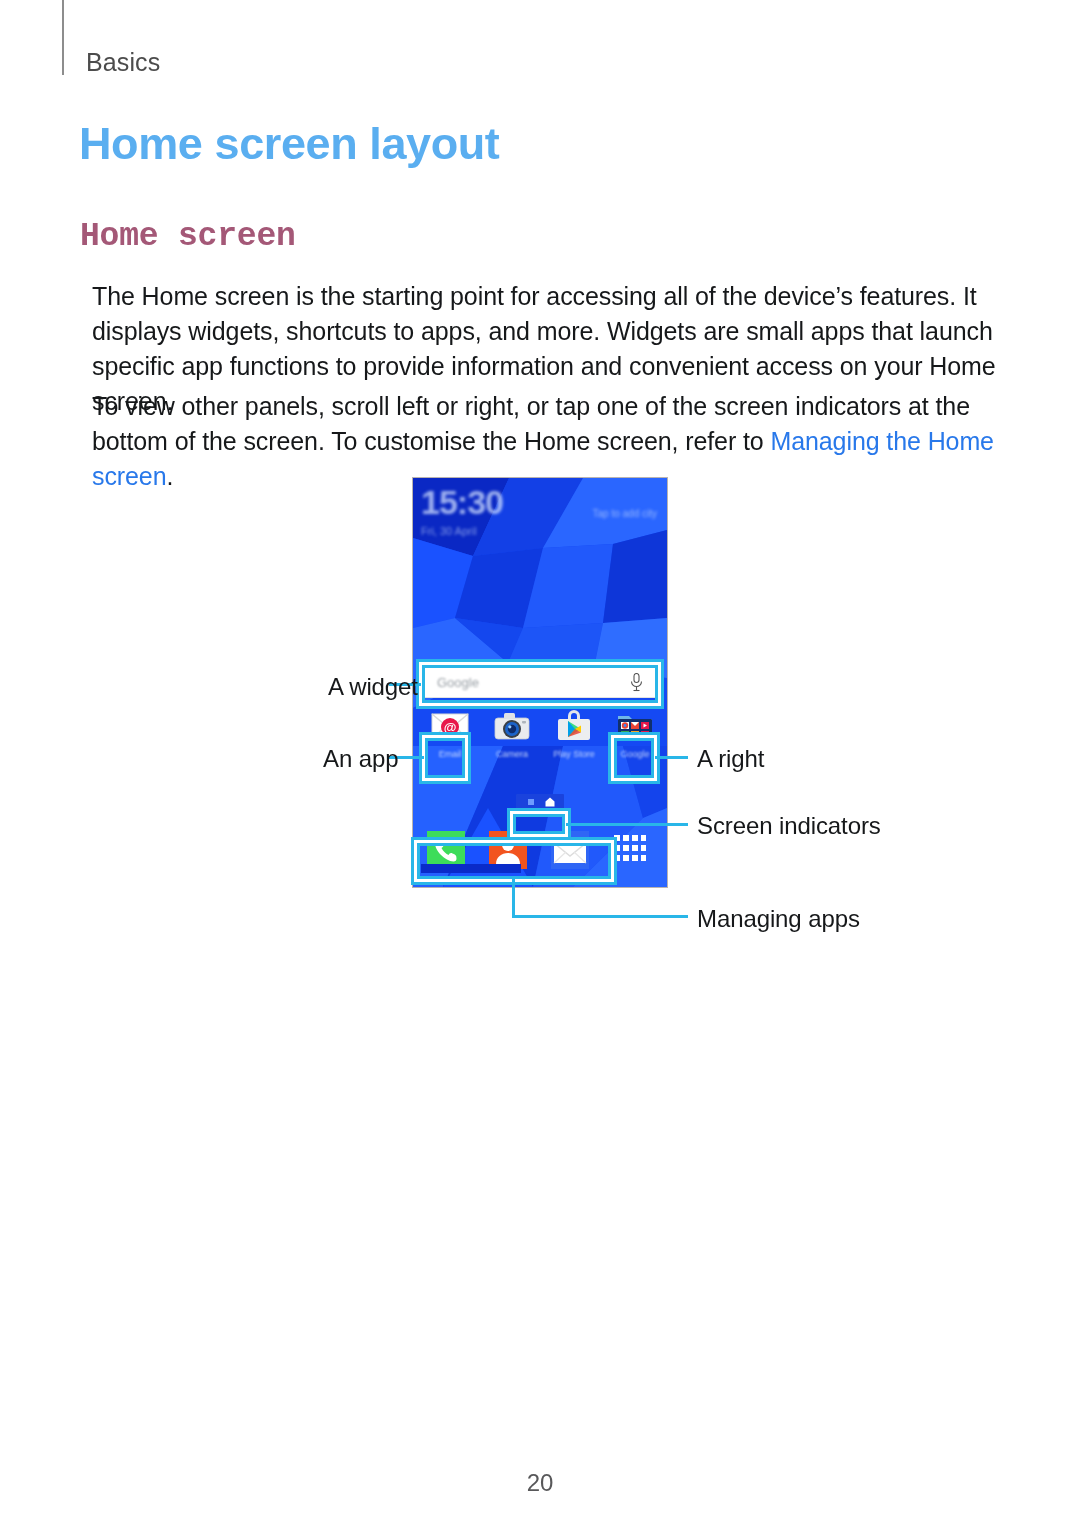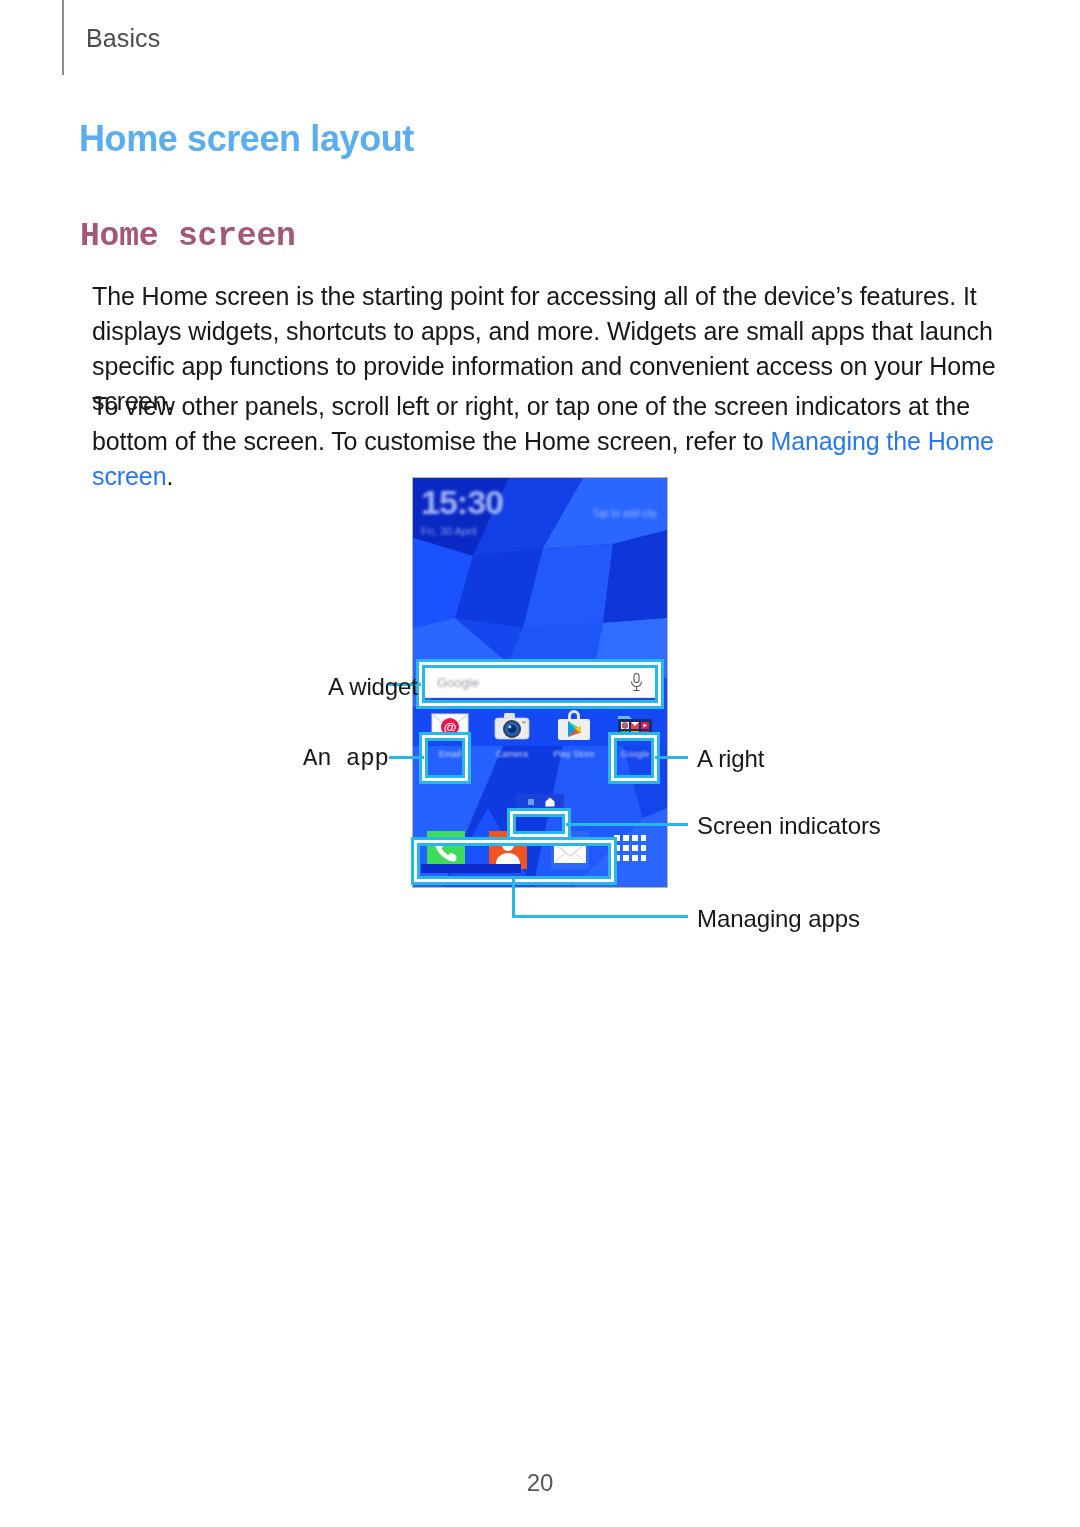--- a/index.html
+++ b/index.html
@@ -20,32 +20,32 @@
     position: absolute;
     left: 62px;
     top: 0px;
     width: 2px;
     height: 75px;
     background: #8d8d8d;
   }
   #breadcrumb {
     position: absolute;
     left: 86px;
-    top: 24px;
+    top: 48px;
     font-size: 25px;
     color: #4c4c4c;
     letter-spacing: .1px;
   }
 
   
   #page-title {
     position: absolute;
     left: 79px;
     top: 118px;
-    font-size: 36px;
+    font-size: 45px;
     font-weight: bold;
     color: #5aaef0;
     letter-spacing: -0.4px;
   }
   #section-title {
     position: absolute;
     left: 80px;
     top: 218px;
     font-size: 33px;
     font-weight: bold;
@@ -449,20 +449,20 @@
   <div class="hl" style="left:414px; top:840px; width:200px; height:42px;"></div>
 
   <div class="lead lead-h" style="left:389px; top:683px; width:32px;"></div>
   <div class="lead lead-h" style="left:389px; top:756px; width:35px;"></div>
   <div class="lead lead-h" style="left:655px; top:756px; width:33px;"></div>
   <div class="lead lead-h" style="left:566px; top:823px; width:122px;"></div>
   <div class="lead lead-v" style="left:512px; top:879px; height:39px;"></div>
   <div class="lead lead-h" style="left:512px; top:915px; width:176px;"></div>
 
   <div class="callout-label" style="left:308px; top:673px;margin-left:20px;">A widget</div>
-  <div class="callout-label" style="left:303px; top:745px;font-family:Liberation Mono, monospace;">An app</div>
+  <div class="callout-label" style="left:323px; top:745px;">An app</div>
   <div class="callout-label" style="left:697px; top:745px;">A right</div>
   <div class="callout-label" style="left:697px; top:812px;">Screen indicators</div>
   <div class="callout-label" style="left:697px; top:905px;">Managing apps</div>
 
 </div>
 
 <div id="page-number">20</div>
 
 </body></html>

